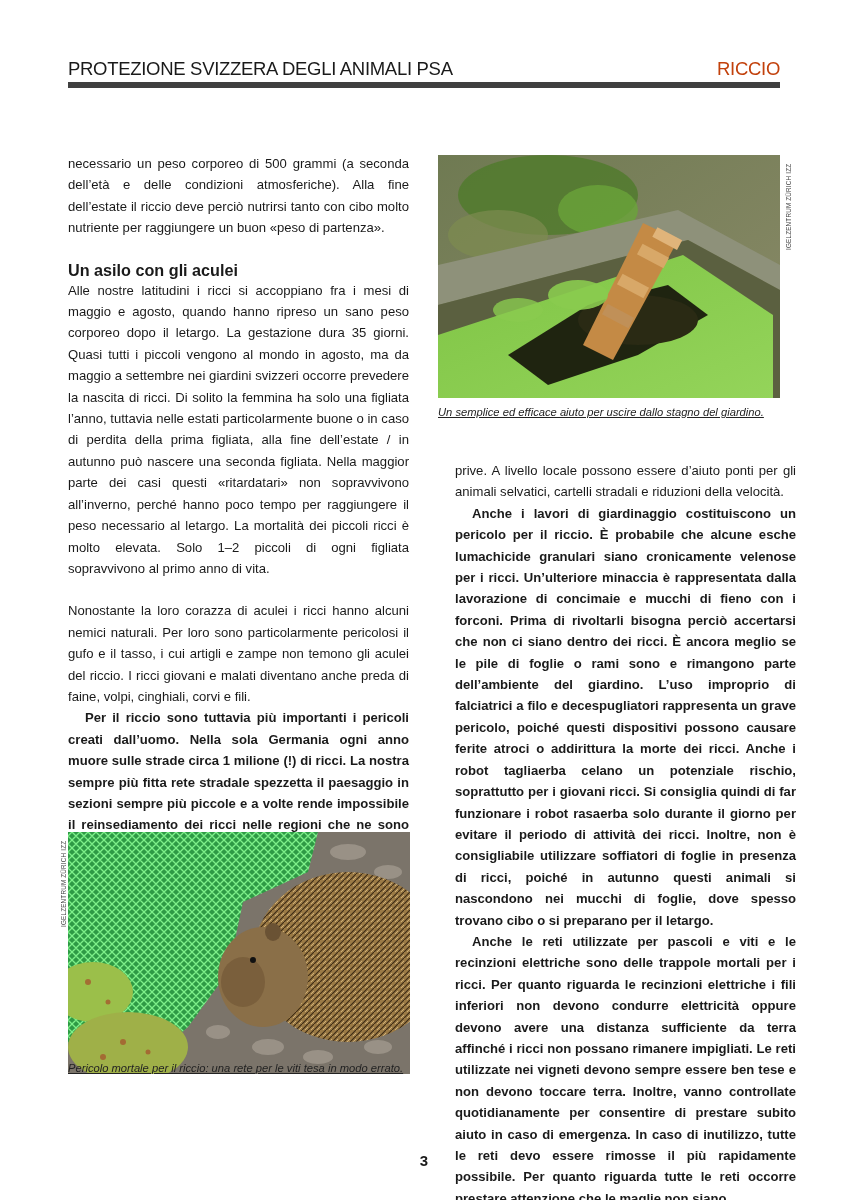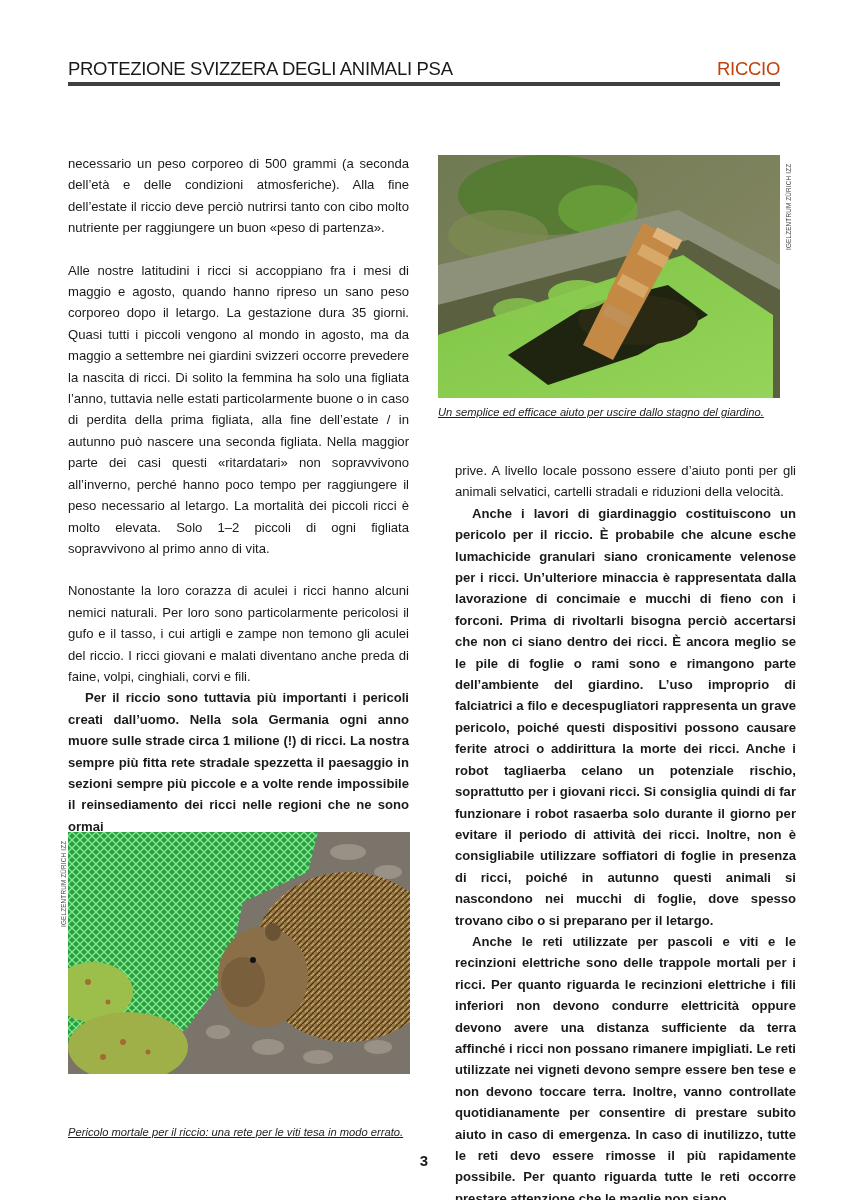--- a/index.html
+++ b/index.html
@@ -1,54 +1,55 @@
 <!DOCTYPE html>
 <html><head>
 <meta charset="utf-8">
 <style>
   html, body { margin:0; padding:0; background:#ffffff; }
   body { width:848px; height:1200px; position:relative; overflow:hidden;
          font-family:"Liberation Sans", sans-serif; color:#1a1a1a; }
   .header { position:absolute; left:68px; top:58px; width:712px; height:24px;
-            border-bottom:4px solid #404040; }
+            border-bottom:6px solid #404040; }
   .header .left { position:absolute; left:0; top:0; font-size:18.5px; letter-spacing:-0.3px; color:#1a1a1a; }
   .header .right { position:absolute; right:0; top:0; font-size:18.5px; letter-spacing:-0.3px; color:#c2410c; }
 
   .col { position:absolute; width:341px; font-size:13.1px; line-height:21.4px; text-align:justify; }
   .col-left { left:68px; top:153px; }
   .col-right { left:455px; top:460px; }
   .col p { margin:0; }
   .col p.indent { text-indent:17px;font-weight:bold; }
   .col h2 { margin:0; font-size:16.2px; line-height:20px; font-weight:bold; color:#1a1a1a; }
   .sp1 { height:21px; }
 
   .photo { position:absolute; overflow:hidden; }
   .photo-pond { left:438px; top:155px; width:342px; height:243px; }
   .photo-hog { left:68px; top:832px; width:342px; height:242px; }
   .caption { position:absolute; font-size:11.2px; line-height:16px; font-style:italic; color:#222; width:345px;text-decoration:underline; }
   .cap-pond { left:438px; top:404px; }
-  .cap-hog { left:68px; top:1124px; }
+  .cap-hog { left:68px; top:1060px; }
   .credit { position:absolute; font-size:6.3px; letter-spacing:0.2px; color:#444; white-space:nowrap;
             transform-origin:left top; transform:rotate(-90deg); }
   .credit-pond { left:785px; top:250px; }
   .credit-hog { left:60px; top:927px; }
 
   .pagenum { position:absolute; left:0; width:848px; top:1152px; text-align:center; font-weight:bold; font-size:15px; }
 </style>
 </head>
 <body>
 
 <div class="header">
   <span class="left">PROTEZIONE SVIZZERA DEGLI ANIMALI PSA</span>
   <span class="right">RICCIO</span>
 </div>
 
 <div class="col col-left">
   <p>necessario un peso corporeo di 500 grammi (a seconda dell’età e delle condizioni atmosferiche). Alla fine dell’estate il riccio deve perciò nutrirsi tanto con cibo molto nutriente per raggiungere un buon «peso di partenza».</p>
   <div class="sp1"></div>
+  <h2>Un asilo con gli aculei</h2>
   <p>Alle nostre latitudini i ricci si accoppiano fra i mesi di maggio e agosto, quando hanno ripreso un sano peso corporeo dopo il letargo. La gestazione dura 35 giorni. Quasi tutti i piccoli vengono al mondo in agosto, ma da maggio a settembre nei giardini svizzeri occorre prevedere la nascita di ricci. Di solito la femmina ha solo una figliata l’anno, tuttavia nelle estati particolarmente buone o in caso di perdita della prima figliata, alla fine dell’estate / in autunno può nascere una seconda figliata. Nella maggior parte dei casi questi «ritardatari» non sopravvivono all’inverno, perché hanno poco tempo per raggiungere il peso necessario al letargo. La mortalità dei piccoli ricci è molto elevata. Solo 1–2 piccoli di ogni figliata sopravvivono al primo anno di vita.</p>
   <div class="sp1"></div>
   <p>Nonostante la loro corazza di aculei i ricci hanno alcuni nemici naturali. Per loro sono particolarmente pericolosi il gufo e il tasso, i cui artigli e zampe non temono gli aculei del riccio. I ricci giovani e malati diventano anche preda di faine, volpi, cinghiali, corvi e fili.</p>
   <p class="indent">Per il riccio sono tuttavia più importanti i pericoli creati dall’uomo. Nella sola Germania ogni anno muore sulle strade circa 1 milione (!) di ricci. La nostra sempre più fitta rete stradale spezzetta il paesaggio in sezioni sempre più piccole e a volte rende impossibile il reinsediamento dei ricci nelle regioni che ne sono ormai</p>
 </div>
 
 <div class="photo photo-pond">
   <svg width="342" height="243" viewBox="0 0 342 243">
     <defs>
       <linearGradient id="gPondBg" x1="0" y1="0" x2="1" y2="1">

